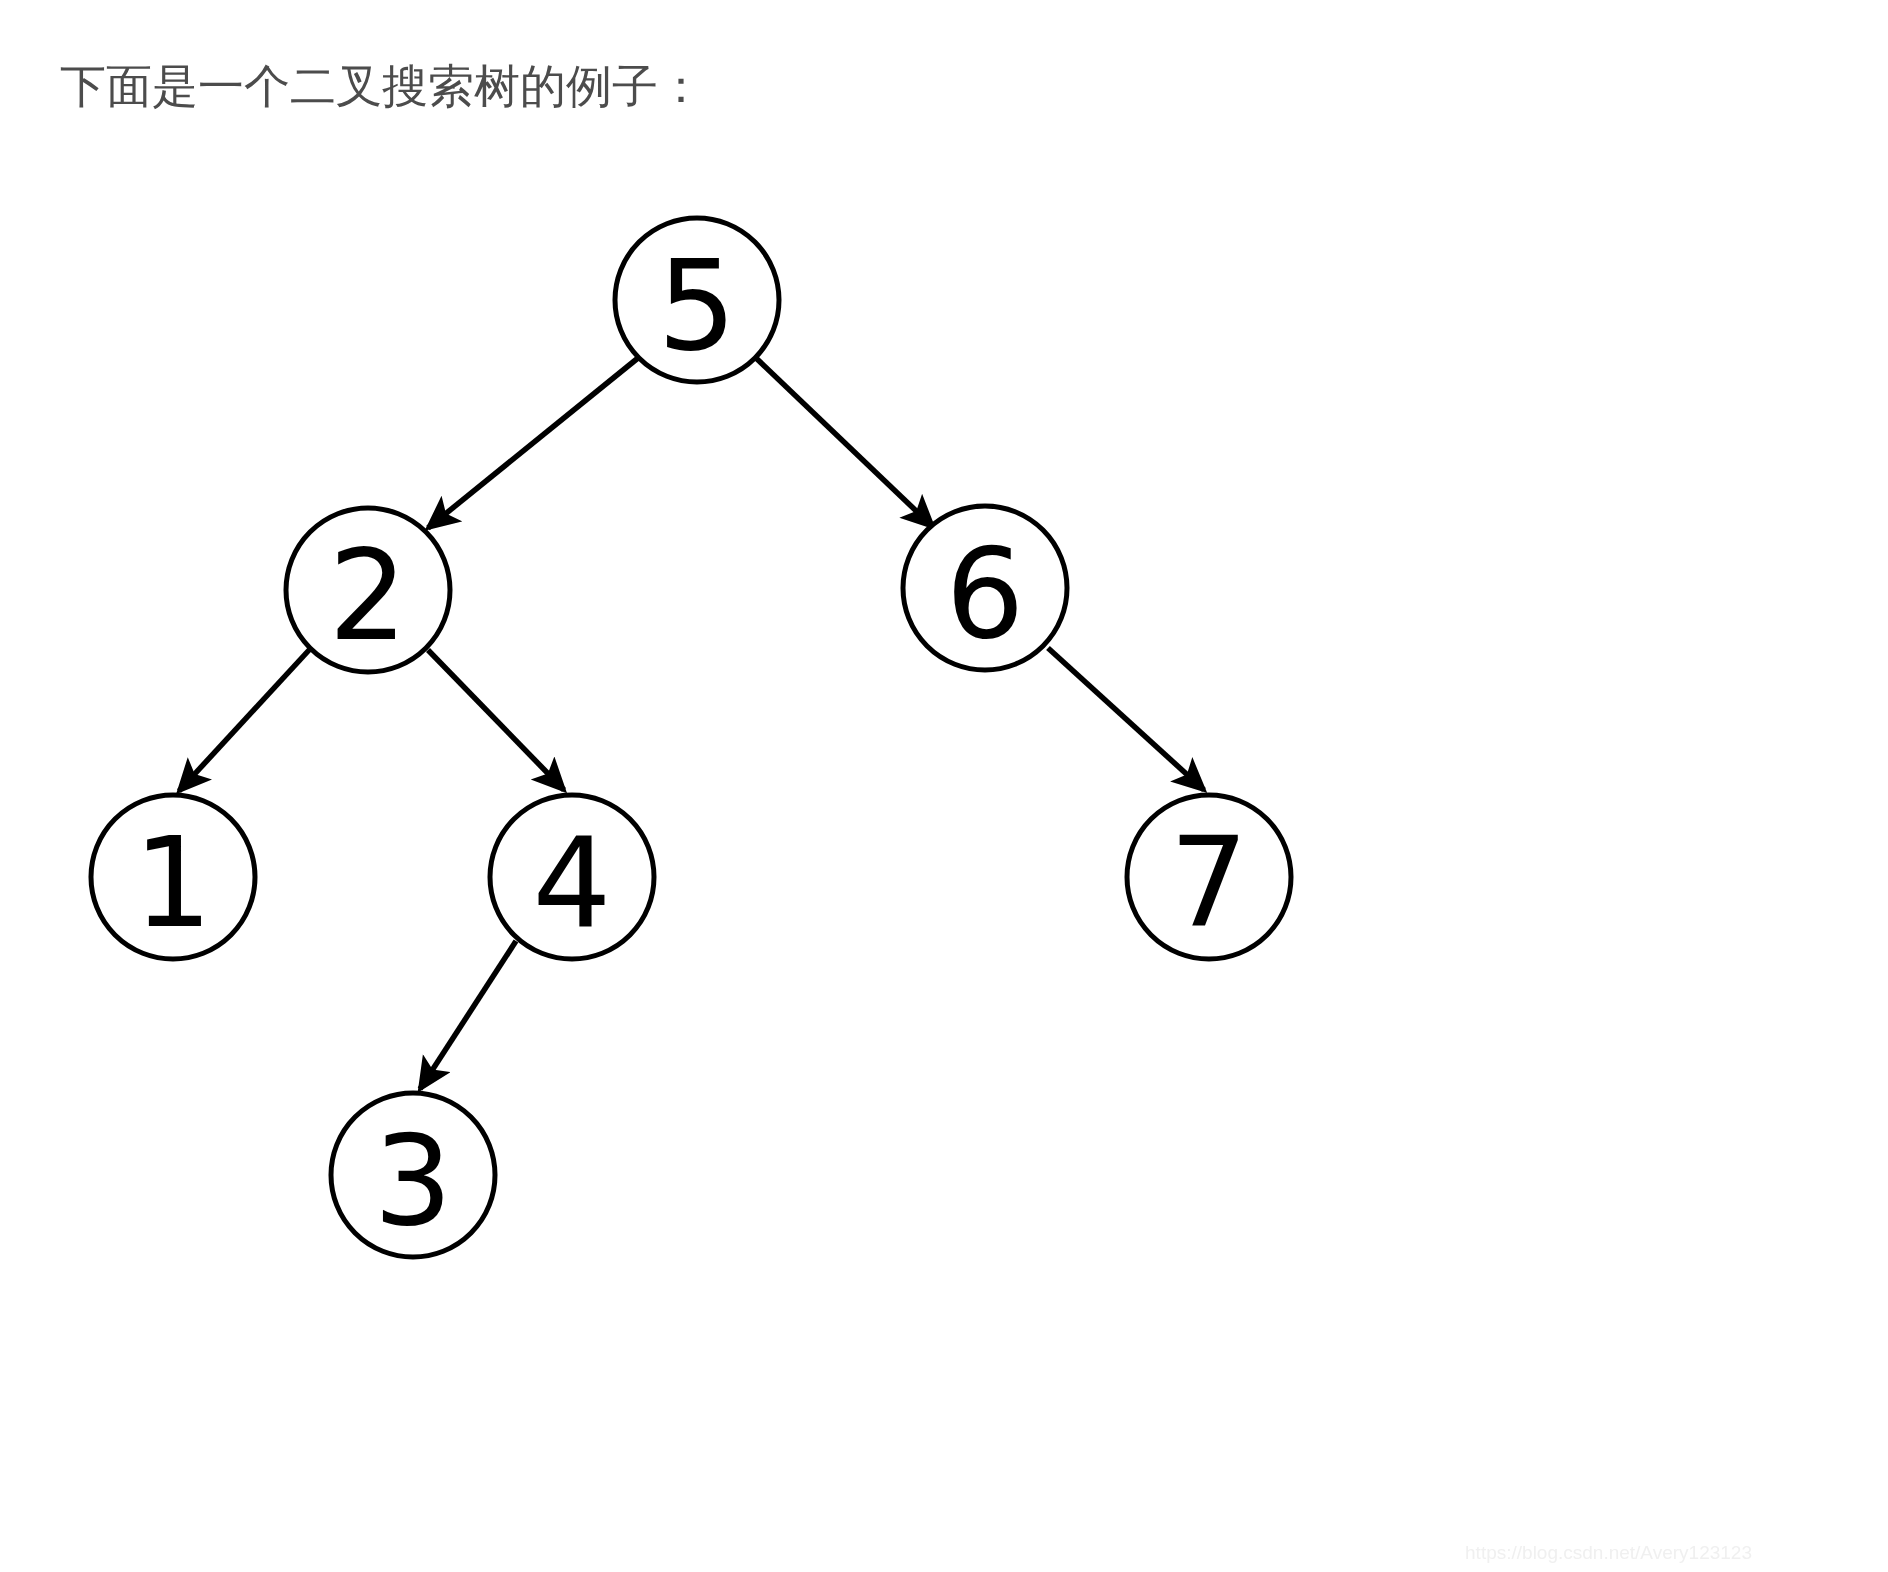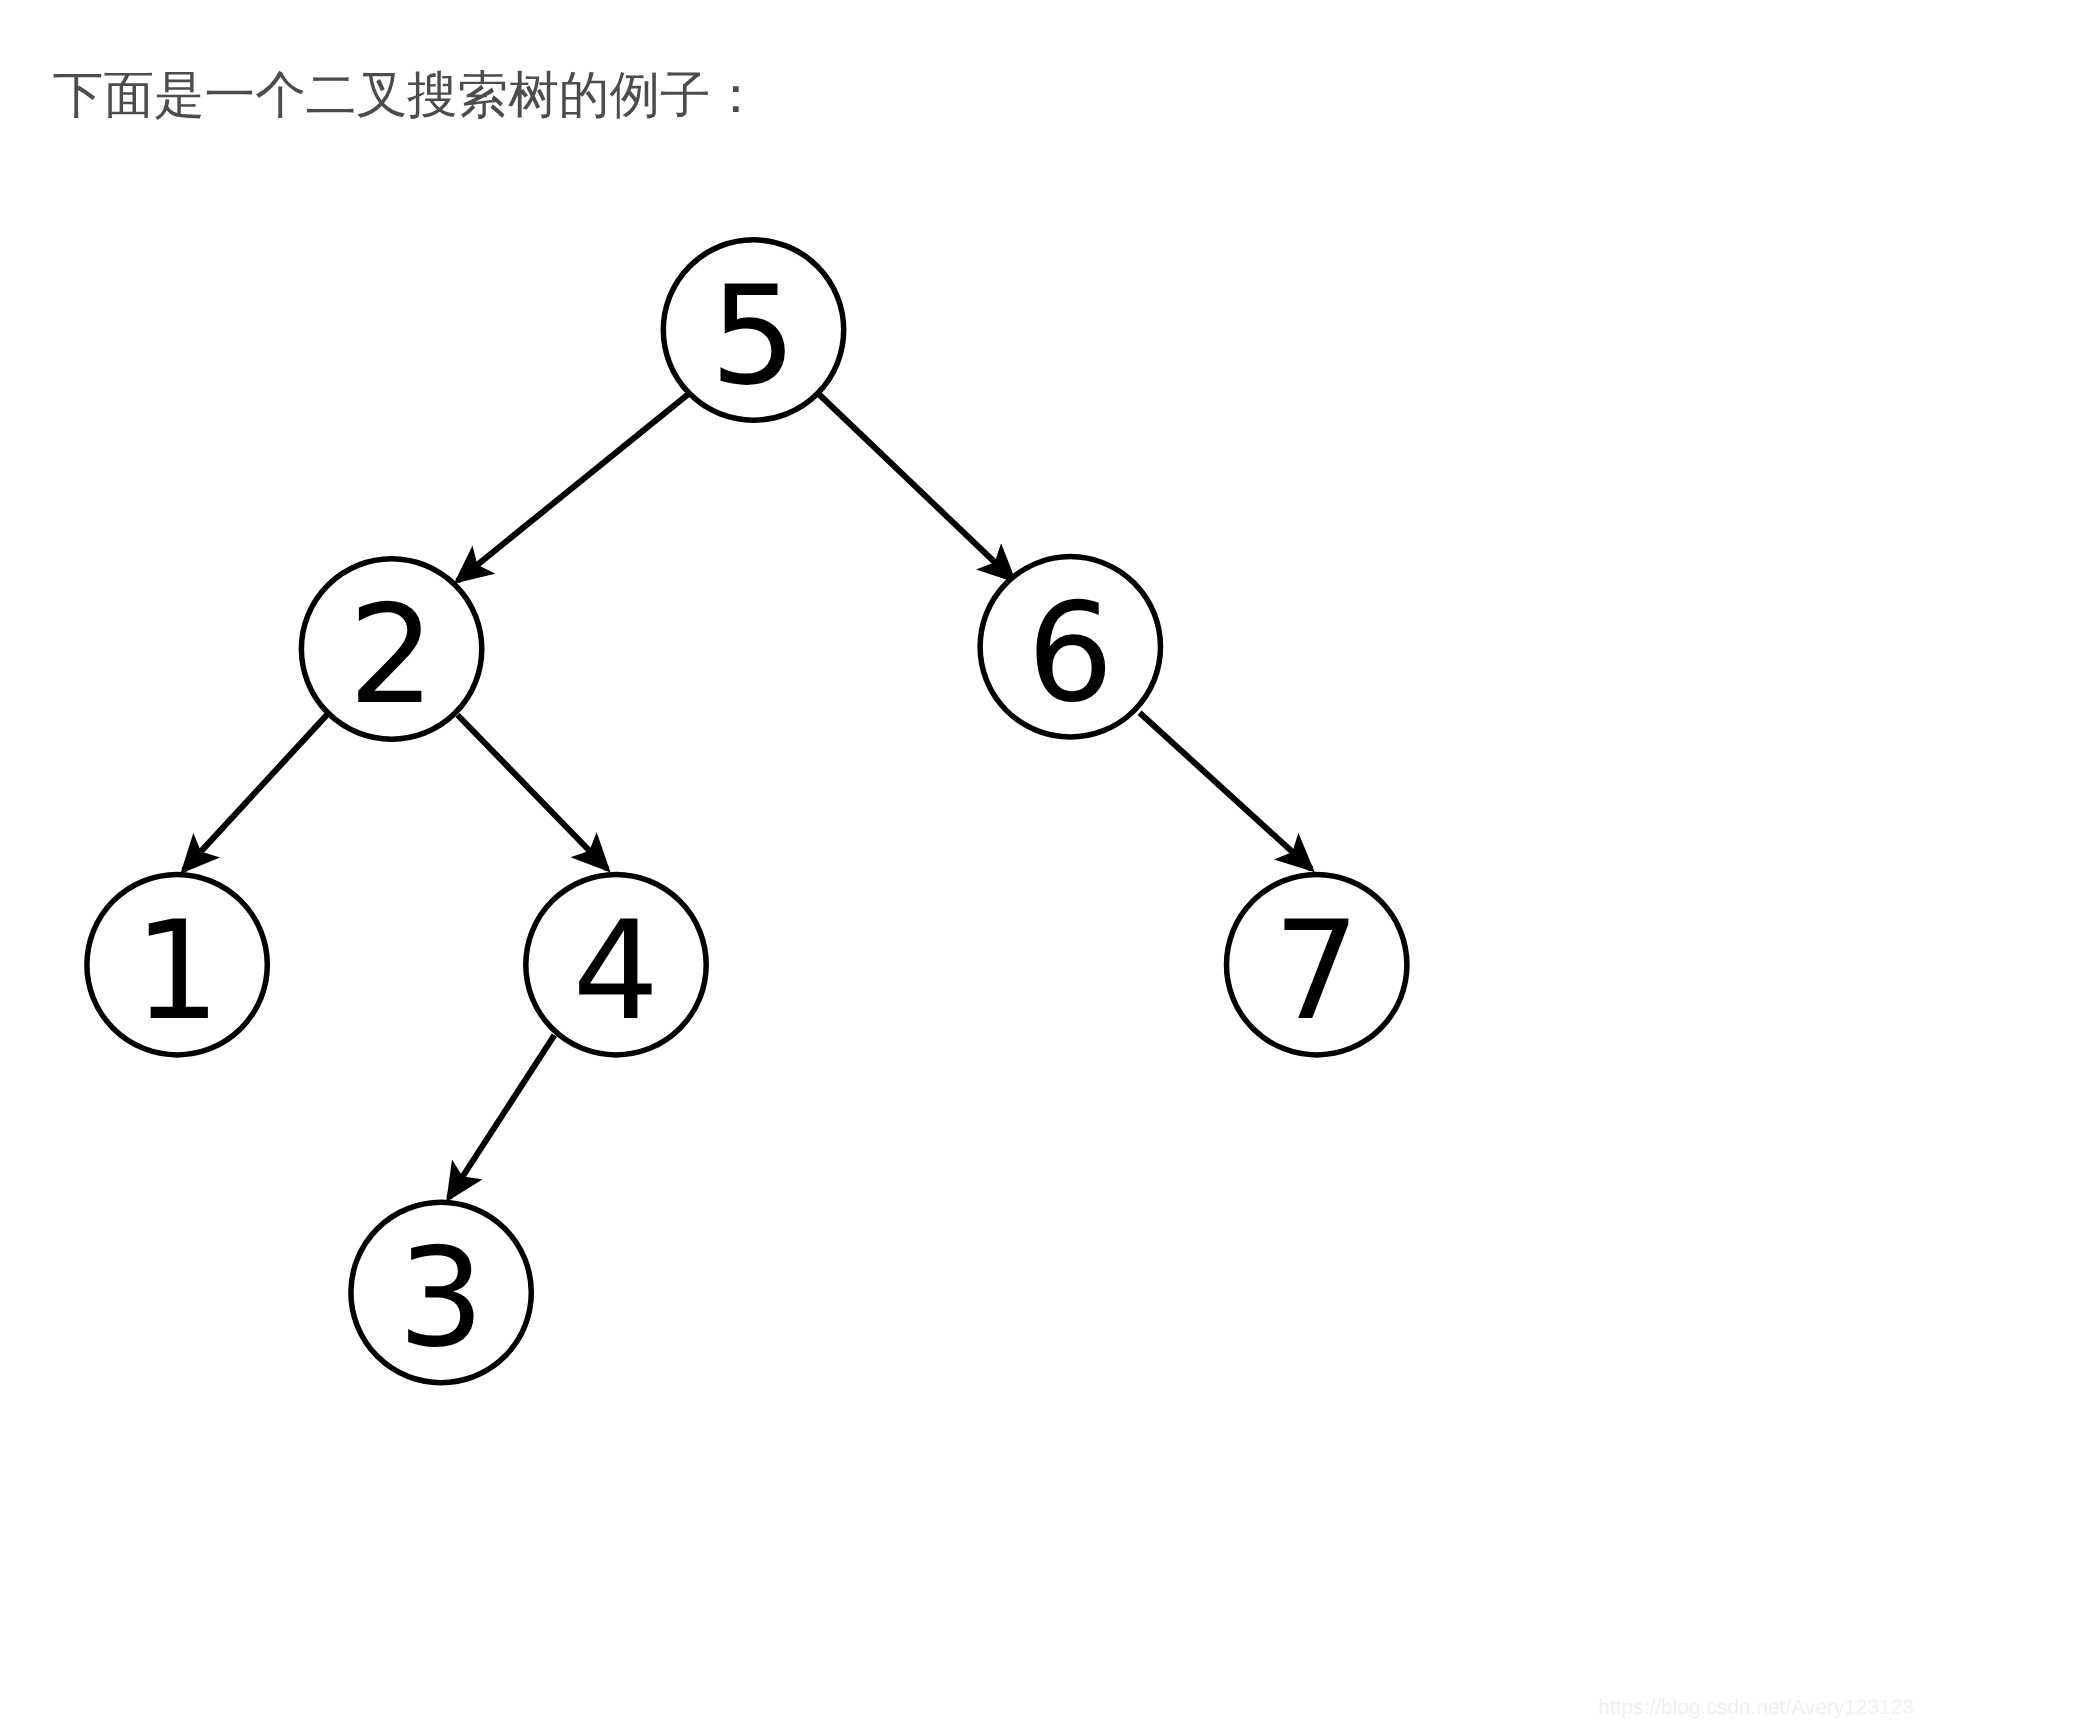--- a/index.html
+++ b/index.html
@@ -9,21 +9,21 @@
   }
   body {
     width: 1888px;
     height: 1572px;
     position: relative;
     overflow: hidden;
     font-family: "Liberation Sans", "DejaVu Sans", sans-serif;
   }
   #page-root {
     position: absolute;
-    left: 4px;
+    left: 16px;
     top: 0;
     width: 1748px;
     height: 1572px;
     background: #ffffff;
   }
   .caption {
     position: absolute;
     left: 44px;
     top: 56px;
     font-size: 46px;

